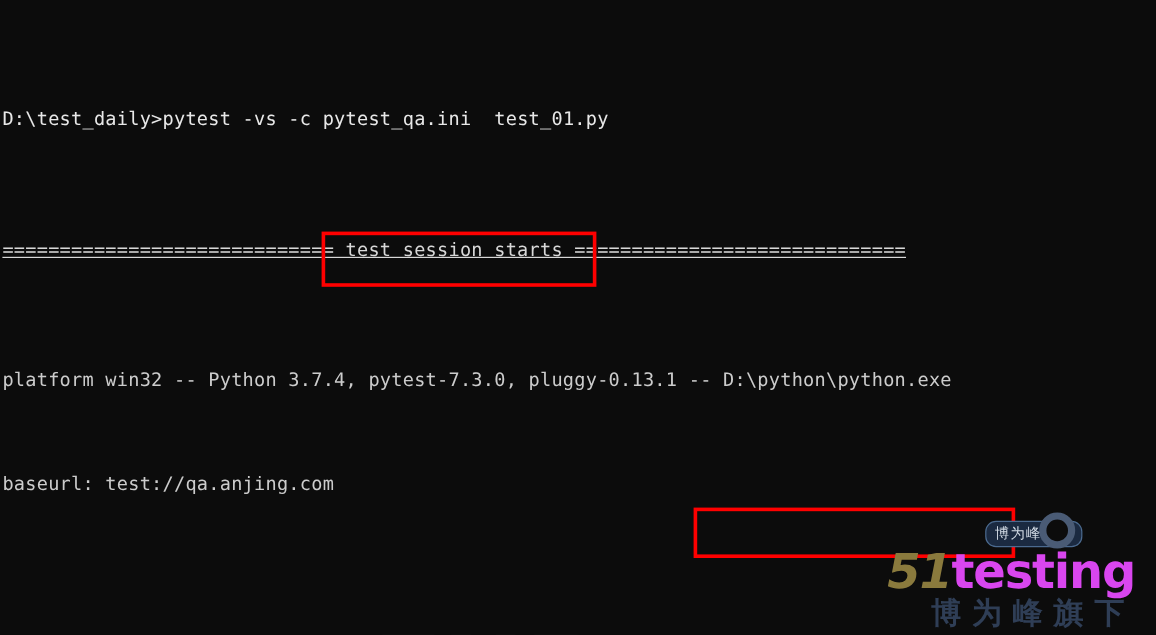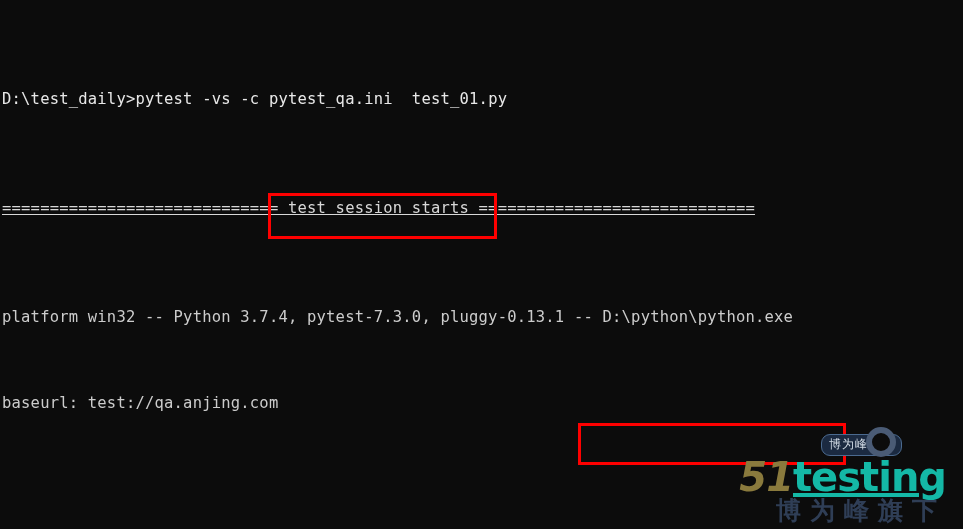--- a/index.html
+++ b/index.html
@@ -84,21 +84,21 @@
     position: relative;
     font-family: "DejaVu Sans", "Liberation Sans", sans-serif;
     font-weight: 800;
     font-size: 40px;
     line-height: 40px;
     letter-spacing: -1px;
     color: #2d3c54;
     -webkit-text-stroke: 0px;
   }
   #logo-51 { color: #8a7a3d; font-style: italic; }
-  #logo-testing { color: #14b8a6; text-decoration: underline; }
+  #logo-testing { color: #d946ef; }
   #logo-lens {
     position: absolute;
     width: 30px; height: 30px;
     border: 6px solid #4a5b75;
     border-radius: 50%;
     right: 50px; top: -30px;
     background: #0c0c0c;
   }
   #logo-sub {
     font-family: "DejaVu Sans", "Liberation Sans", sans-serif;

